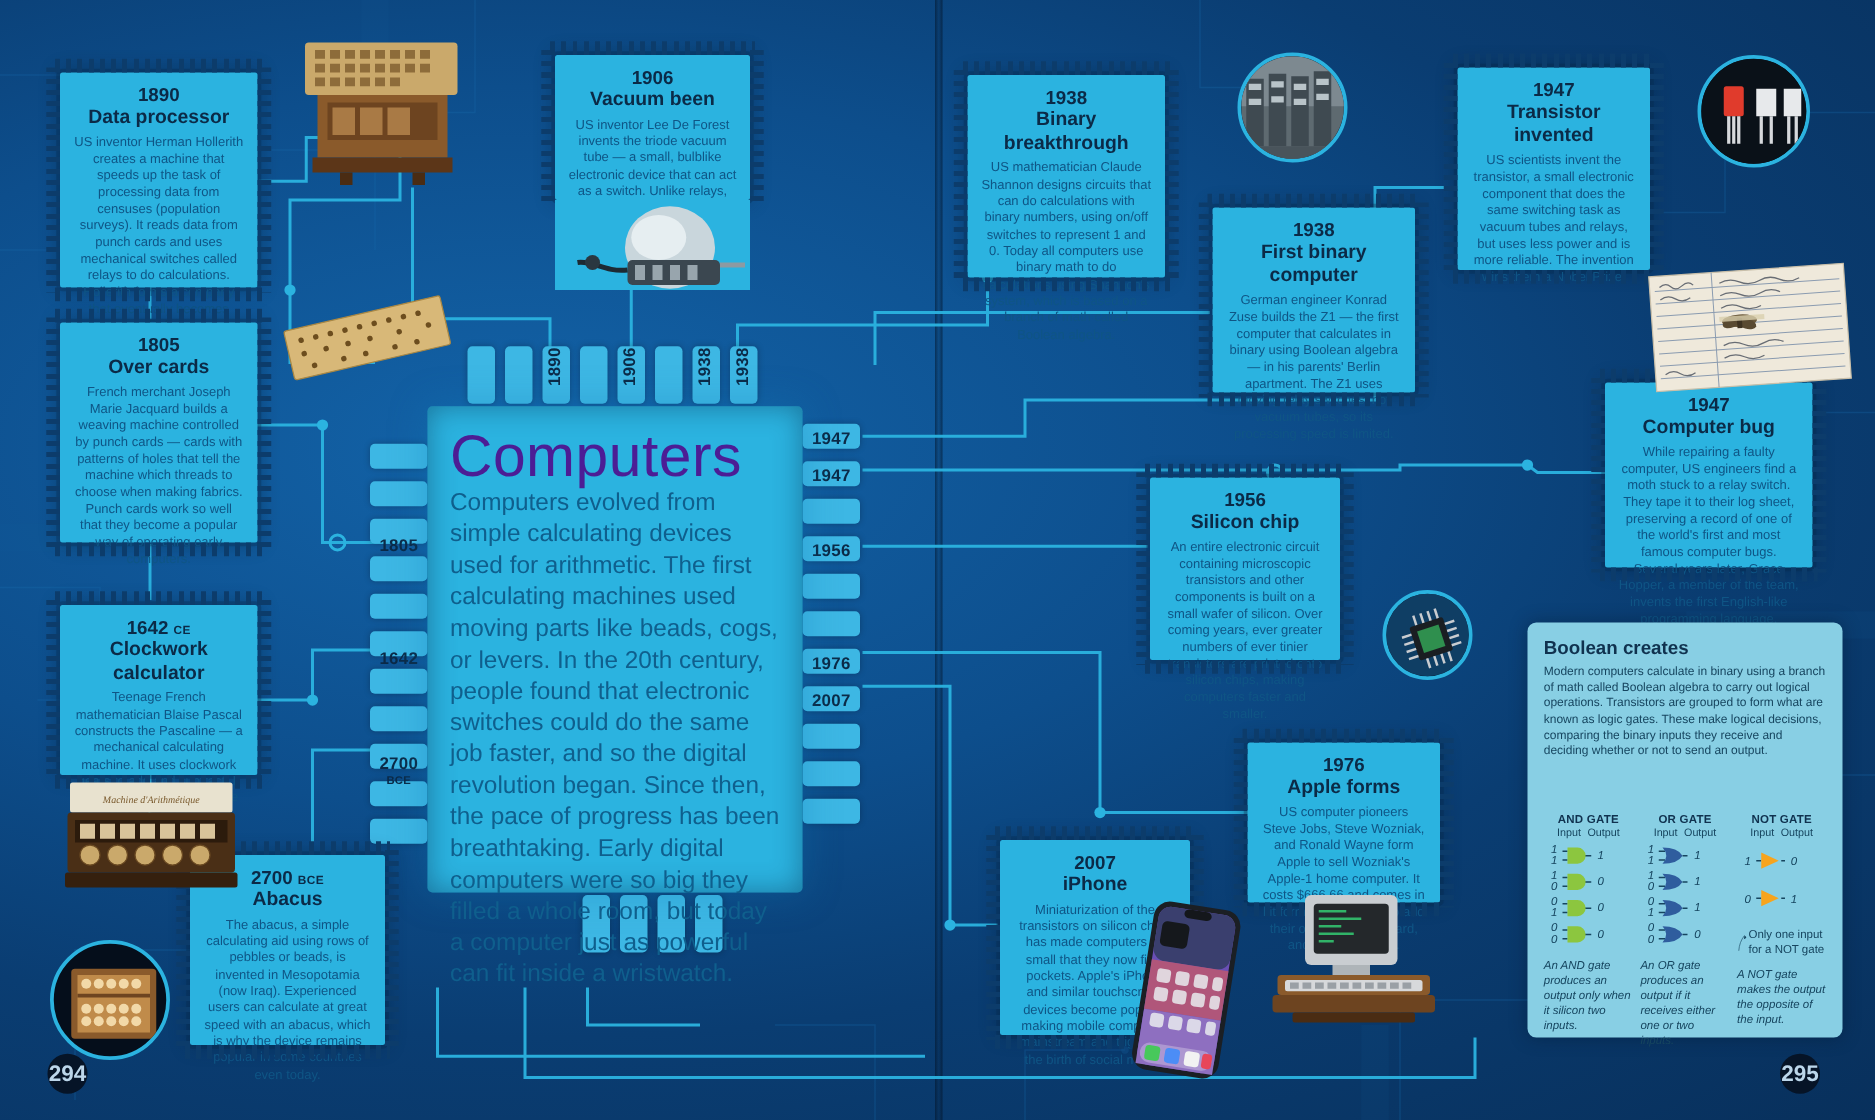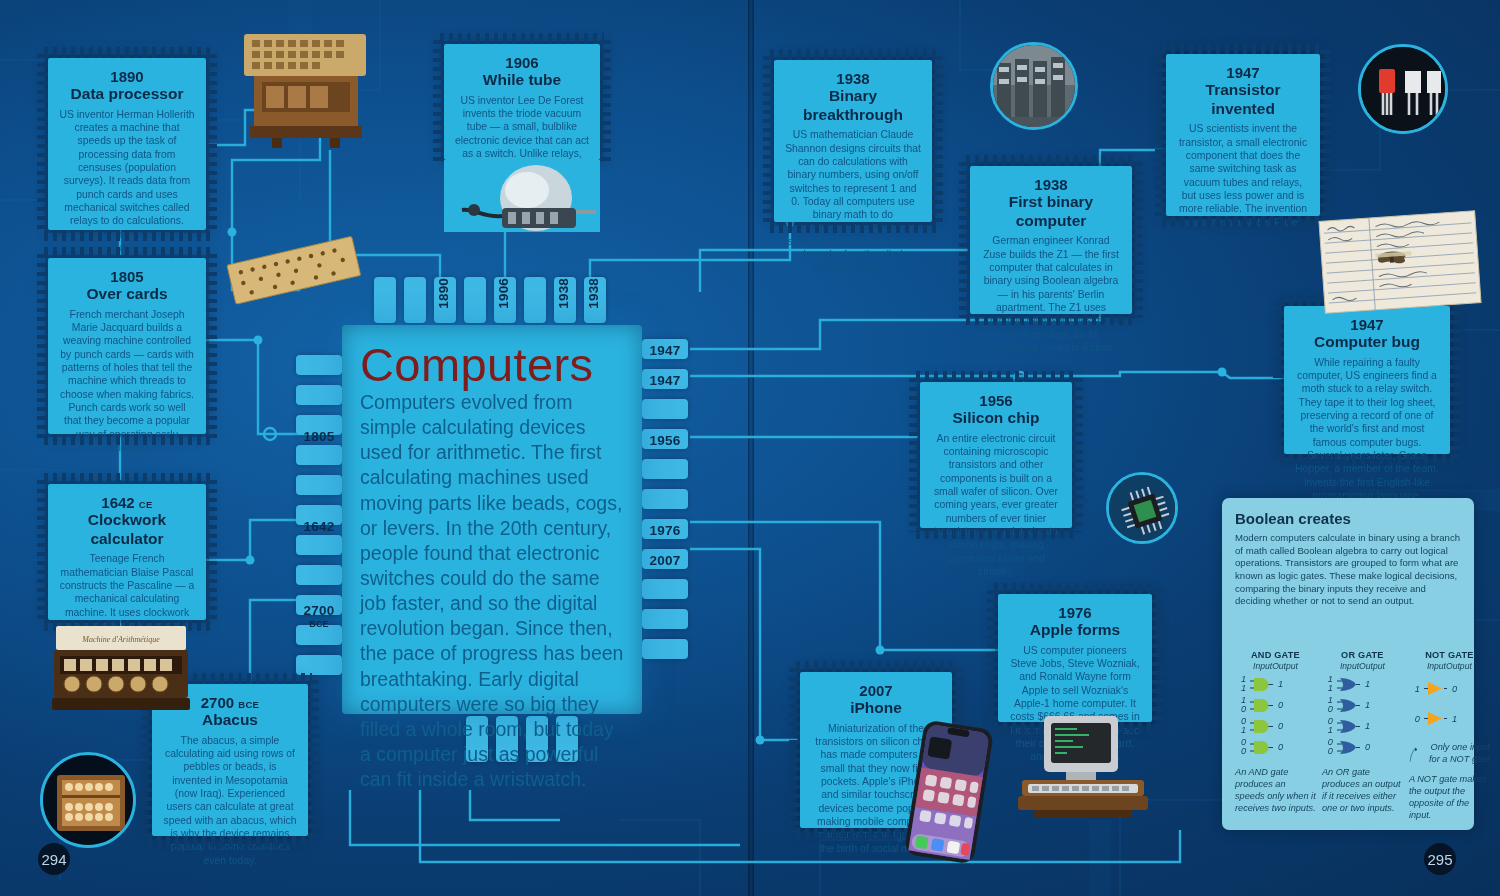--- a/index.html
+++ b/index.html
@@ -29,21 +29,21 @@
   
   #chip { position:absolute; left:296px; top:277px; width:392px; height:485px; }
   .pin { position:absolute; background:#3db7e4; border-radius:4px; box-shadow:0 0 5px rgba(0,0,0,.25); }
   .chip-body {
     position:absolute; left:46px; top:48px; right:46px; bottom:48px;
     background:#2bb3e0; border-radius:4px;
     box-shadow:0 0 22px rgba(7,40,70,.45) inset, 0 0 30px rgba(16,120,180,.35);
   }
   .chip-title {
     font-size:47px; font-weight:300; letter-spacing:.4px;
-    color:#7f1d1d; margin:16px 0 2px 18px; line-height:1;
+    color:#4c1d95; margin:16px 0 2px 18px; line-height:1;
     font-family:"Liberation Sans", sans-serif;
   }
   .chip-body p {
     margin:2px 18px 0 18px; font-size:19.5px; line-height:1.29;
     color:#0f5f8d; font-weight:400;
   }
   .pin-label {
     position:absolute; font-size:13.5px; font-weight:bold; color:#0b2a47;
     letter-spacing:.2px; text-align:center; line-height:1;
   }
@@ -82,32 +82,32 @@
   #boolean {
     position:absolute; left:1222px; top:498px; width:252px; height:332px;
     background:#88cfe4; border-radius:7px; padding:12px 13px;
     box-shadow:0 0 14px rgba(4,25,48,.4);
   }
   #boolean h3 { margin:0 0 5px 0; font-size:15px; color:#10324f; }
   #boolean .intro { font-size:9.6px; line-height:1.32; color:#16455f; margin:0 0 10px 0; }
   .gates { display:flex; gap:6px; }
   .gatecol { flex:1; }
   .gatecol .gname { font-size:9.2px; font-weight:bold; color:#10324f; text-align:center; letter-spacing:.2px;margin-top:32px; }
-  .gatecol .io { font-size:8.6px; font-style:italic; color:#16455f; display:flex; justify-content:space-around; margin:1px 18px 3px; }
+  .gatecol .io { font-size:8.6px; color:#16455f; display:flex; justify-content:space-around; margin:1px 8px 3px; }
   .grow { display:flex; align-items:center; height:21px; font-size:9.2px; font-style:italic; color:#16455f; }
   .gin { width:13px; display:flex; flex-direction:column; line-height:9px; text-align:right; padding-right:2px; }
   .gsym { width:26px; height:17px; position:relative; }
   .gout { padding-left:4px; }
   .gatecol .note { font-size:9.2px; font-style:italic; line-height:1.3; color:#16455f; margin-top:9px; }
-  .notgate-note { font-size:9.2px; font-style:italic; line-height:1.3; color:#16455f; text-align:right; }
+  .notgate-note { font-size:9.2px; line-height:1.3; color:#16455f; text-align:left; }
 
   
   .pagenum {
     position:absolute; width:32px; height:32px; border-radius:50%;
-    background:#061427; color:#bcd6ea; font-size:15px; font-weight:normal;
+    background:#061427; color:#bcd6ea; font-size:18px; font-weight:bold;
     display:flex; align-items:center; justify-content:center;
   }
 </style>
 </head>
 <body>
 
 <div id="page">
 
   <div class="circuit-layer">
     <svg viewBox="0 0 1500 896" preserveAspectRatio="none">
@@ -305,21 +305,21 @@
     </div>
     <div class="ttl">Abacus</div>
     <div class="bd">The abacus, a simple calculating aid using rows of pebbles or beads, is invented in Mesopotamia (now Iraq). Experienced users can calculate at great speed with an abacus, which is why the device remains popular in some countries even today.</div>
   </div>
 
   <div class="card" style="left:444px; top:44px; width:156px; height:116px;">
     <div class="teeth h t"></div>
     <div class="teeth v l"></div>
       <div class="teeth v r"></div>
     <div class="yr">1906</div>
-    <div class="ttl">While tube</div>
+    <div class="ttl">Vacuum been</div>
     <div class="bd">US inventor Lee De Forest invents the triode vacuum tube — a small, bulblike electronic device that can act as a switch. Unlike relays, vacuum tubes have no moving parts and so can operate hundreds or thousands of times faster.</div>
   </div>
   <div class="photo" style="left:444px; top:160px; width:156px; height:72px; background:#2bb3e0;">
     <svg width="156" height="72" viewBox="0 0 156 72">
       <rect width="156" height="72" fill="#2bb3e0"></rect>
       <ellipse cx="92" cy="38" rx="36" ry="33" fill="#c9d6dc"></ellipse>
       <ellipse cx="83" cy="30" rx="22" ry="18" fill="#eef4f6" opacity=".8"></ellipse>
       <rect x="58" y="48" width="74" height="20" rx="4" fill="#3b4750"></rect>
       <rect x="64" y="52" width="8" height="12" fill="#98a5ad"></rect>
       <rect x="78" y="52" width="8" height="12" fill="#98a5ad"></rect>
@@ -739,21 +739,21 @@
           <span class="gin">
               <span>0</span>
               <span>0</span>
             </span>
           <span class="gsym"><svg width="26" height="17" viewBox="0 0 26 17">
                 <path d="M2 5 H6 M2 12 H6 M20 8.5 H25" stroke="#16455f" stroke-width="1.2"></path>
                 <path d="M6 2 H14 a6.5 6.5 0 0 1 0 13 H6 z" fill="#8cc63f"></path>
               </svg></span>
           <span class="gout">0</span>
         </div>
-        <div class="note">An AND gate produces an speeds only when it receives two inputs.</div>
+        <div class="note">An AND gate produces an output only when it silicon two inputs.</div>
       </div>
 
       <div class="gatecol">
         <div class="gname">OR GATE</div>
         <div class="io">
           <span>Input</span>
           <span>Output</span>
         </div>
         <div class="grow">
           <span class="gin">

